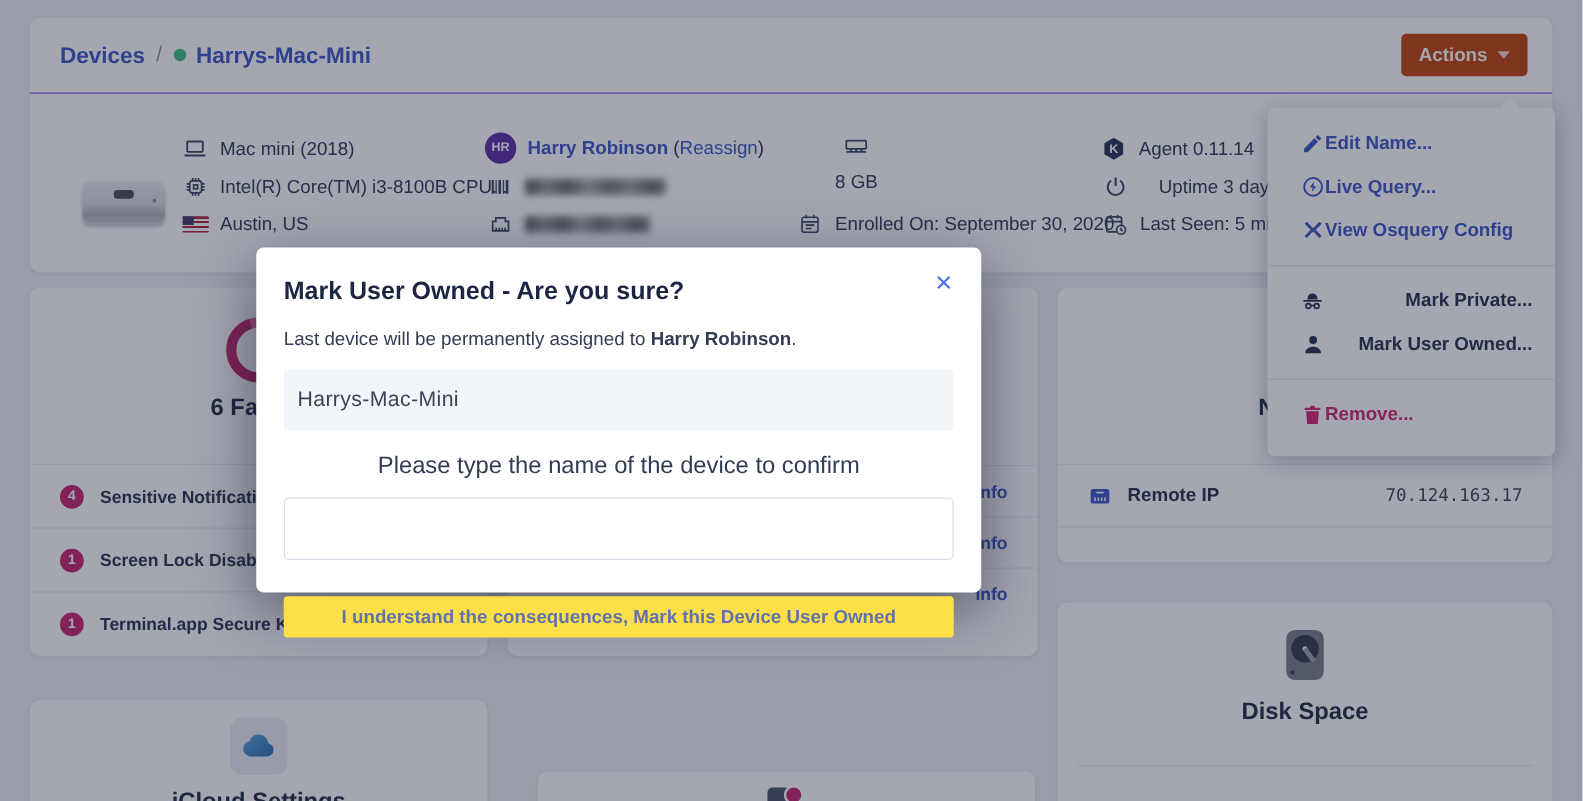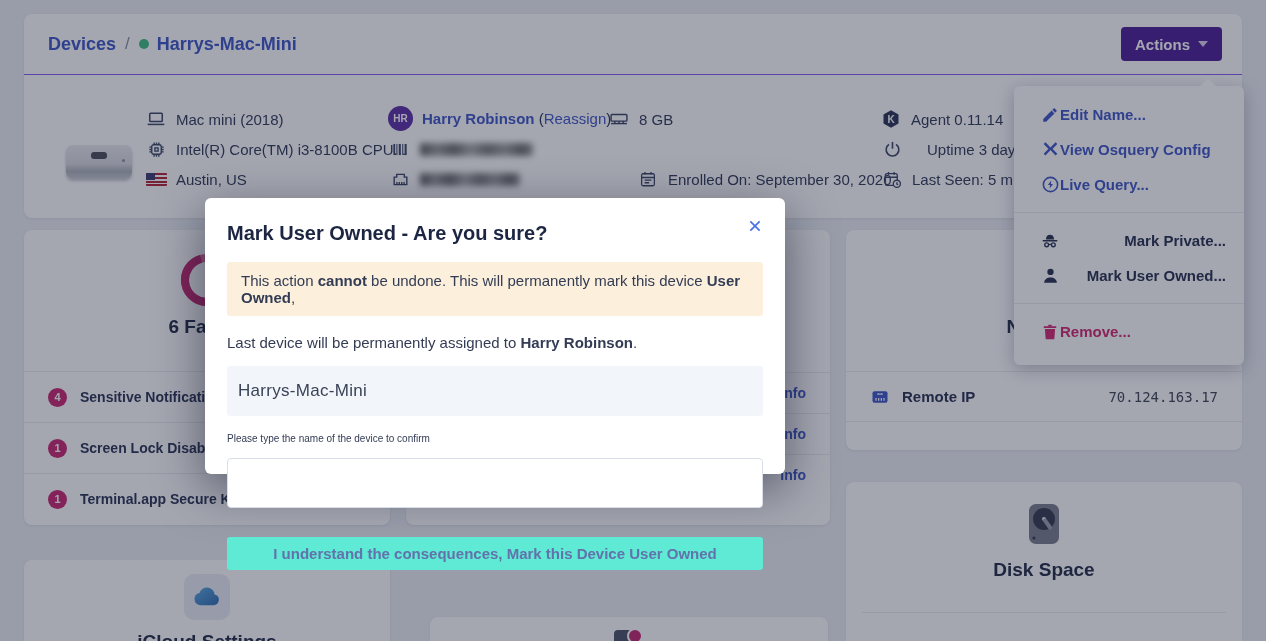--- a/index.html
+++ b/index.html
@@ -6,21 +6,21 @@
   html,body { width:1266px; height:641px; }
   body { font-family: "Liberation Sans", sans-serif; }
   .screen { position: relative; width: 1266px; height: 641px; background: #EDF0F5; overflow: hidden; }
   .card { position: absolute; background: #fff; border-radius: 8px; box-shadow: 0 1px 3px rgba(30,40,70,.08); }
 
   
   .breadcrumb-row { position:absolute; left:0; top:0; right:0; height:61px; border-bottom:1px solid #8b5cf6; display:flex; align-items:center; padding:0 20px 0 24px; }
   .crumb-link { color:#3D56C6; font-weight:bold; font-size:18px; text-decoration:none; }
   .crumb-sep { color:#8A90A3; font-size:17px; margin:0 9px; }
   .status-dot { width:10px; height:10px; border-radius:50%; background:#3FBF83; margin-right:8px; }
-  .actions-btn { margin-left:auto; background:#4c1d95; color:#fff; font-weight:bold; font-size:15px; border:none; border-radius:4px; height:34px; padding:0 14px; display:flex; align-items:center; gap:8px; cursor:pointer; }
+  .actions-btn { margin-left:auto; background:#c2410c; color:#fff; font-weight:bold; font-size:15px; border:none; border-radius:4px; height:34px; padding:0 14px; display:flex; align-items:center; gap:8px; cursor:pointer; }
   .caret-down { width:0; height:0; border-left:5px solid transparent; border-right:5px solid transparent; border-top:6px solid rgba(255,255,255,.8); }
 
   .info-row { position:absolute; display:flex; align-items:center; gap:9px; height:26px; color:#303A57; font-size:15px; white-space:nowrap; }
   .info-row .ic { display:flex; align-items:center; justify-content:center; width:22px; color:#3A4565; flex:0 0 22px; }
   .link-blue { color:#3D56C6; text-decoration:none; }
   .owner-name { font-weight:bold; }
   .blur-bar { height:13px; border-radius:2px; filter:blur(3px); background:linear-gradient(90deg,#5a5a5a 0%,#9a9a9a 15%,#6b6b6b 30%,#ababab 45%,#777 60%,#9f9f9f 75%,#6a6a6a 90%,#999 100%); }
   .flag { position:relative; width:21px; height:13px; background:repeating-linear-gradient(#B22234 0 1.9px,#fff 1.9px 3.8px); border-radius:1px; overflow:hidden; }
   .flag::after { content:""; position:absolute; left:0; top:0; width:9px; height:7px; background:#3C3B6E; }
   .macmini-img { position:absolute; left:42px; top:131px; width:66px; height:34px; border-radius:7px; background:linear-gradient(#EBECEF 0%,#D9DBDF 55%,#AEB2BA 78%,#C8CBD1 100%); box-shadow:0 2px 3px rgba(30,40,70,.25); }
@@ -56,23 +56,23 @@
   .divider-line { position:absolute; left:16px; right:16px; height:1px; background:#EAEDF2; }
 
   
   .overlay { position:absolute; inset:0; background:rgba(27,33,58,.40); z-index:40; }
   .modal { position:absolute; left:205px; top:198px; width:580px; height:276px; background:#fff; border-radius:6px; box-shadow:0 14px 48px rgba(10,15,35,.5); z-index:50; padding:24px 22px 0; }
   .modal-title { font-size:20px; font-weight:bold; color:#1C2542; }
   .modal-close { position:absolute; top:16px; right:18px; width:24px; height:24px; display:flex; align-items:center; justify-content:center; color:#4D72E8; cursor:pointer; background:none; border:none; }
   .warn-box { margin-top:17px; background:#FCF0DD; border-radius:3px; padding:10px 14px; font-size:15px; color:#333C55; }
   .modal-para { margin-top:18px; font-size:15px; color:#333C55; }
   .name-box { margin-top:15px; height:50px; background:#F2F5F9; border-radius:3px; display:flex; align-items:center; padding-left:11px; font-size:17px; color:#3A4358; letter-spacing:.3px; }
-  .confirm-label { margin-top:17px; font-size:10px; color:#333C55; }
+  .confirm-label { margin-top:17px; font-size:19px; color:#333C55;text-align:center; }
   .confirm-input { margin-top:14px; width:100%; height:50px; border:1px solid #D9DEE8; border-radius:4px; font-size:16px; padding:0 11px; color:#333C55; outline:none; }
-  .submit-btn { margin-top:29px; width:100%; height:33px; background:#5eead4; border:none; border-radius:3px; font-family:"Liberation Sans",sans-serif; font-weight:bold; font-size:15px; color:#6272AB; cursor:pointer; }
+  .submit-btn { margin-top:29px; width:100%; height:33px; background:#fde047; border:none; border-radius:3px; font-family:"Liberation Sans",sans-serif; font-weight:bold; font-size:15px; color:#6272AB; cursor:pointer; }
 </style>
 </head>
 <body>
 
 <div class="screen">
 
   <div class="card" style="left:24px; top:14px; width:1218px; height:204px;">
     <div class="breadcrumb-row">
       <a class="crumb-link" href="#">Devices</a>
       <span class="crumb-sep">/</span>
@@ -137,21 +137,21 @@
     <div class="info-row" style="left:365px; top:152px;">
       <span class="ic">
           <svg viewBox="0 0 24 24" width="19" height="19" fill="none" stroke="currentColor" stroke-width="1.7">
             <path d="M4 9h3.2V5.5h9.6V9H20v9.5H4z"></path>
             <path d="M7.5 18.5v-3.2M10.5 18.5v-3.2M13.5 18.5v-3.2M16.5 18.5v-3.2"></path>
           </svg>
         </span>
       <span class="blur-bar" style="width:100px;"></span>
     </div>
 
-    <div class="info-row" style="left:584px; top:92px;">
+    <div class="info-row" style="left:644px; top:92px;flex-direction:column;">
       <span class="ic">
           <svg viewBox="0 0 24 24" width="20" height="20" fill="none" stroke="currentColor" stroke-width="1.7">
             <rect x="2.5" y="6.5" width="19" height="8" rx="1"></rect>
             <path d="M2.5 17.5h19"></path>
             <path d="M7 14.5v3M12 14.5v3M17 14.5v3"></path>
           </svg>
         </span>
       <span>8 GB</span>
     </div>
     <div class="info-row" style="left:613px; top:152px;">
@@ -291,35 +291,35 @@
       <span class="mi">
           <svg viewBox="0 0 24 24" width="18" height="18" fill="currentColor">
             <path d="M3 17.2V21h3.8L17.9 9.9l-3.8-3.8L3 17.2z"></path>
             <path d="M20.7 7.1c.4-.4.4-1 0-1.4l-2.4-2.4c-.4-.4-1-.4-1.4 0l-1.8 1.8 3.8 3.8 1.8-1.8z"></path>
           </svg>
         </span>
       <span>Edit Name...</span>
     </div>
     <div class="menu-item">
       <span class="mi">
+          <svg viewBox="0 0 24 24" width="19" height="19">
+            <circle cx="12" cy="12" r="9" fill="none" stroke="currentColor" stroke-width="2"></circle>
+            <path d="M12.9 6.8l-4.2 5.7h2.7L10.9 17l4.3-5.7h-2.7l.4-4.5z" fill="currentColor"></path>
+          </svg>
+        </span>
+      <span>Live Query...</span>
+    </div>
+    <div class="menu-item">
+      <span class="mi">
           <svg viewBox="0 0 24 24" width="19" height="19" fill="none" stroke="currentColor" stroke-width="3">
             <path d="M4.5 4l7 7.2-7 7.2"></path>
             <path d="M19.5 4l-7 7.2 7 7.2"></path>
           </svg>
         </span>
       <span>View Osquery Config</span>
-    </div>
-    <div class="menu-item">
-      <span class="mi">
-          <svg viewBox="0 0 24 24" width="19" height="19">
-            <circle cx="12" cy="12" r="9" fill="none" stroke="currentColor" stroke-width="2"></circle>
-            <path d="M12.9 6.8l-4.2 5.7h2.7L10.9 17l4.3-5.7h-2.7l.4-4.5z" fill="currentColor"></path>
-          </svg>
-        </span>
-      <span>Live Query...</span>
     </div>
     <div class="menu-divider"></div>
     <div class="menu-item dark">
       <span class="mi">
           <svg viewBox="0 0 24 24" width="20" height="20" fill="currentColor">
             <path d="M12 4.5c-2.5 0-4.1 1.3-4.6 3.8l-.4 1.9h10l-.4-1.9c-.5-2.5-2.1-3.8-4.6-3.8z"></path>
             <rect x="3" y="10.7" width="18" height="1.8" rx=".9"></rect>
             <circle cx="8" cy="16.6" r="2.3" fill="none" stroke="currentColor" stroke-width="1.6"></circle>
             <circle cx="16" cy="16.6" r="2.3" fill="none" stroke="currentColor" stroke-width="1.6"></circle>
             <path d="M10.4 16.1h3.2" stroke="currentColor" stroke-width="1.4" fill="none"></path>
@@ -351,23 +351,20 @@
 
   <div class="overlay"></div>
 
   <div class="modal">
     <button class="modal-close">
       <svg viewBox="0 0 24 24" width="16" height="16" fill="none" stroke="currentColor" stroke-width="2.6">
           <path d="M5 5l14 14M19 5L5 19"></path>
         </svg>
     </button>
     <div class="modal-title">Mark User Owned - Are you sure?</div>
-    <div class="warn-box">
-      <span>This action </span><b>cannot</b><span> be undone. This will permanently mark this device </span><b>User Owned</b><span>,</span>
-    </div>
     <div class="modal-para">
       <span>Last device will be permanently assigned to </span><b>Harry Robinson</b><span>.</span>
     </div>
     <div class="name-box">Harrys-Mac-Mini</div>
     <div class="confirm-label">Please type the name of the device to confirm</div>
     <input class="confirm-input" type="text" value="" style="">
     <button class="submit-btn">I understand the consequences, Mark this Device User Owned</button>
   </div>
 
 </div>

